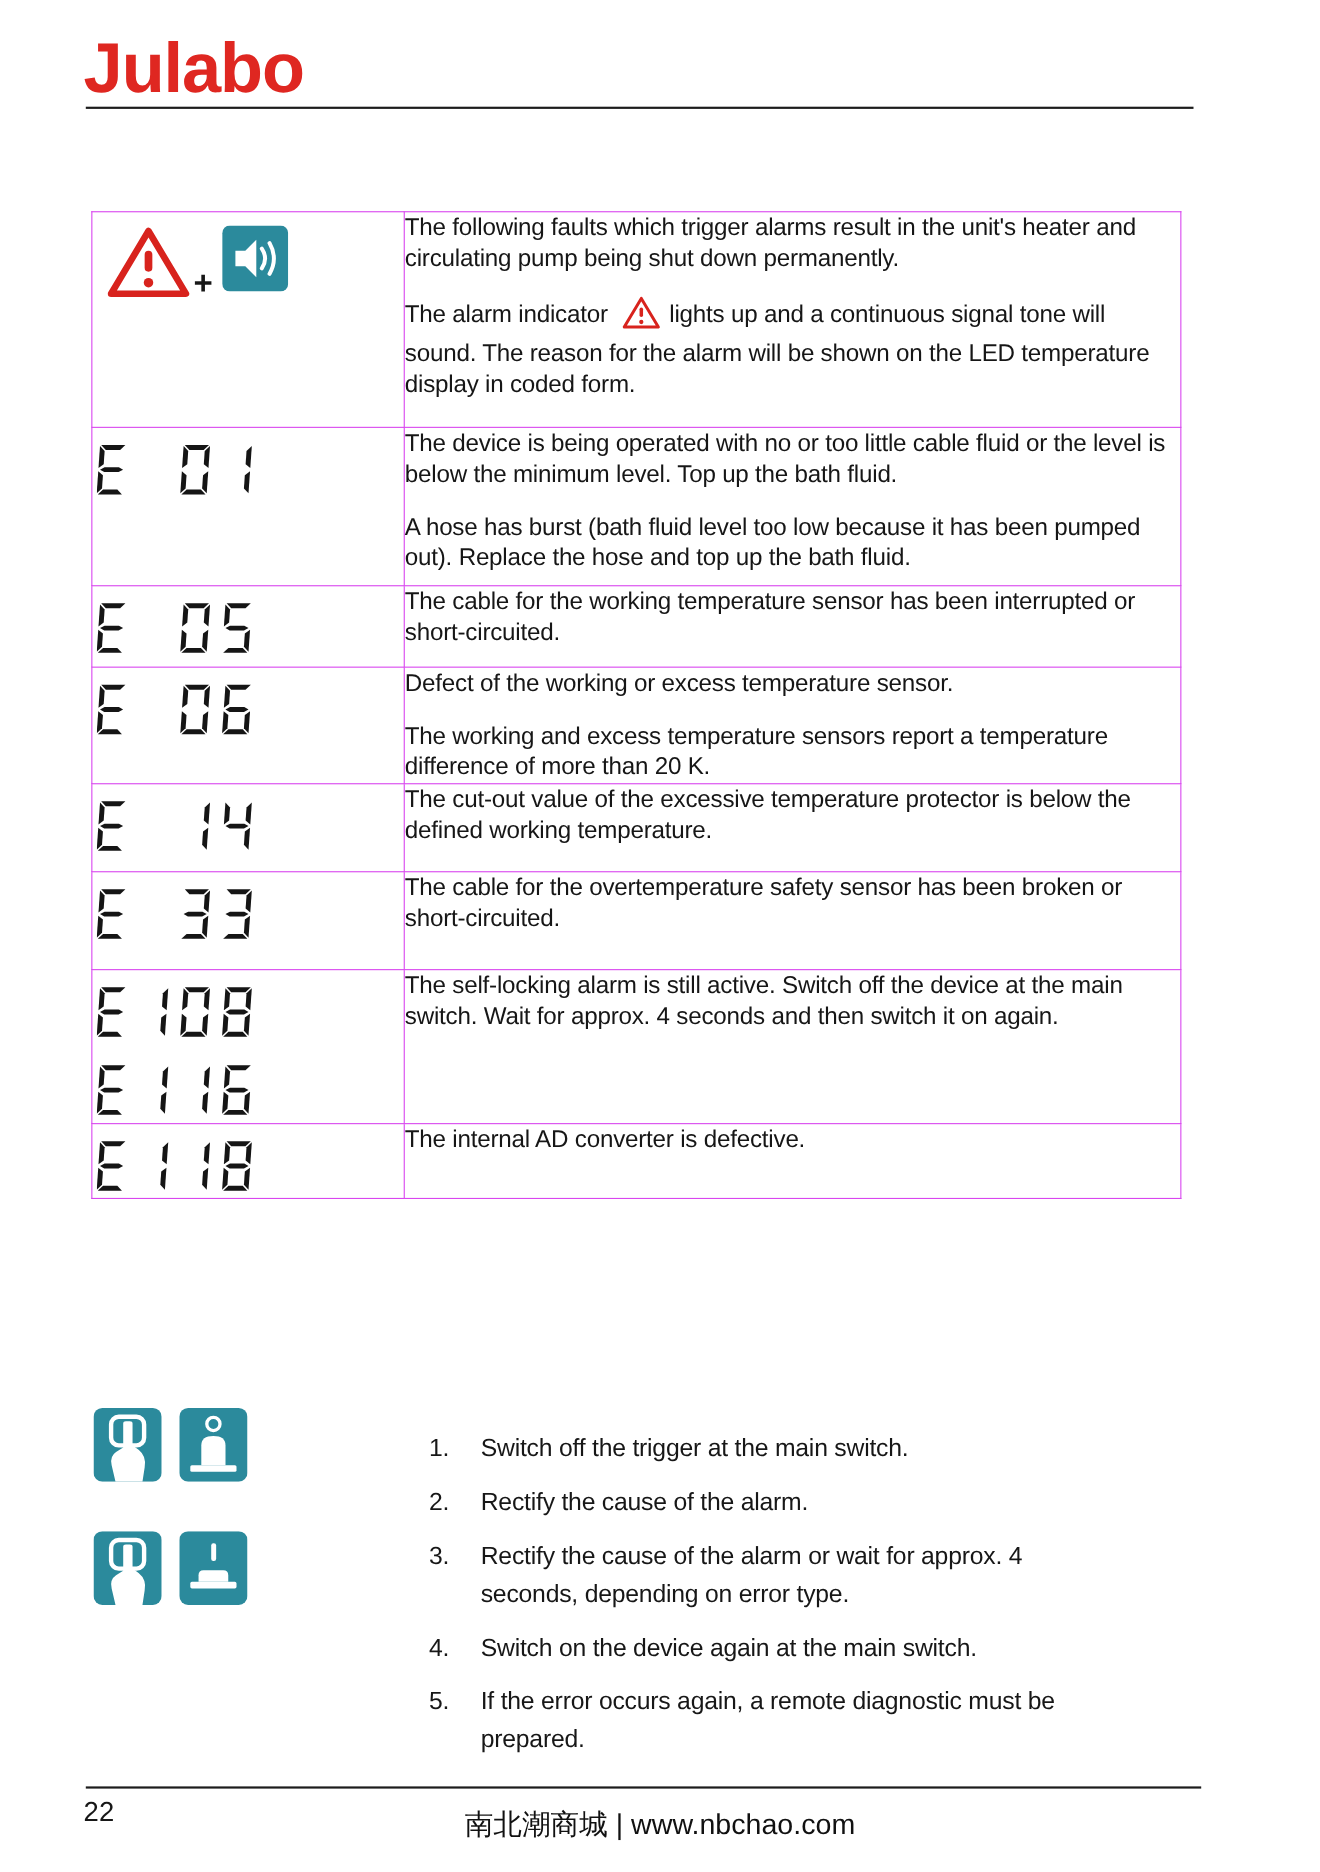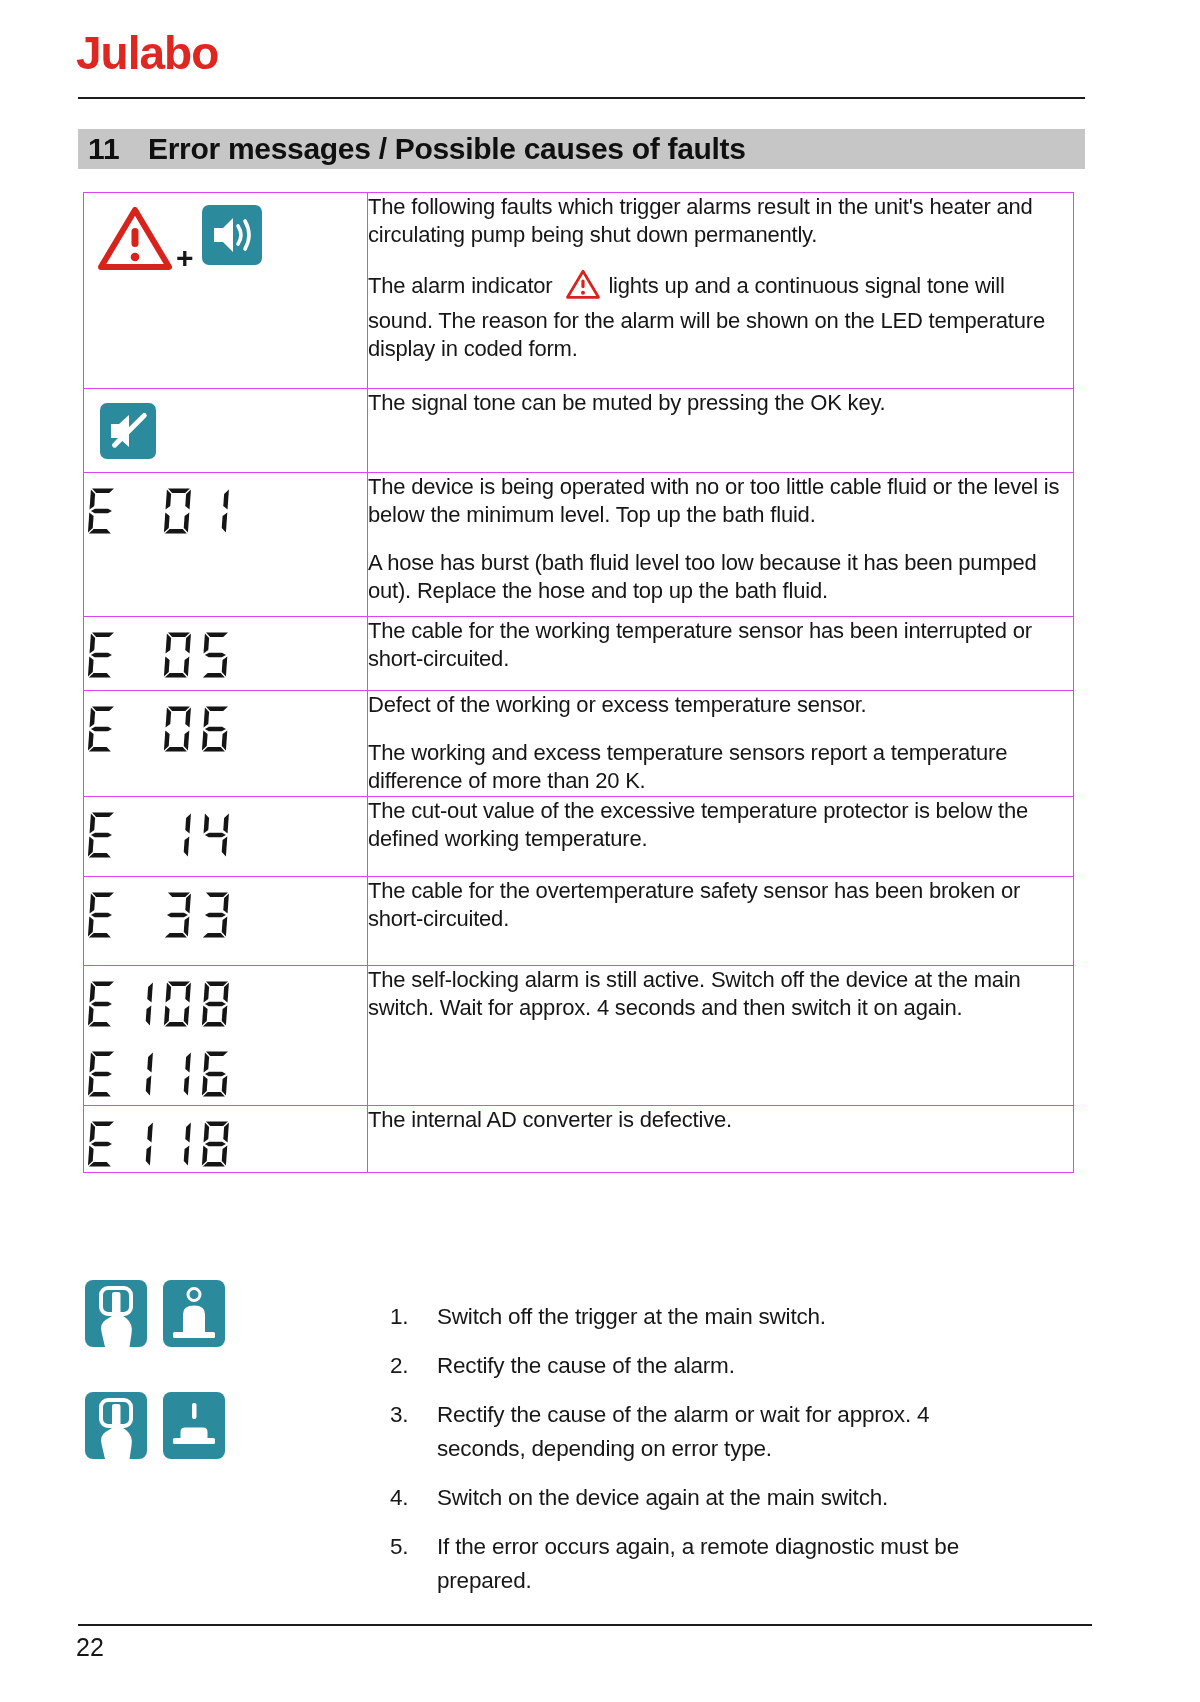--- a/index.html
+++ b/index.html
@@ -1,19 +1,19 @@
 <!DOCTYPE html>
 <html><head>
 <meta charset="utf-8">
 <style>
   html,body{margin:0;padding:0;background:#ffffff;}
   .page{position:relative;width:1200px;height:1702px;background:#fff;overflow:hidden;
         font-family:"Liberation Sans",sans-serif;color:#171717;}
 
-  .logo{position:absolute;left:76px;top:30px;font-size:46px;font-weight:bold;
+  .logo{position:absolute;left:76px;top:30px;font-size:64px;font-weight:bold;
         letter-spacing:-1px;line-height:1;}
   .top-rule{position:absolute;left:78px;top:97px;width:1007px;height:2px;background:#1c1c1c;}
 
   .section-bar{position:absolute;left:78px;top:129px;width:1007px;height:40px;
                display:flex;align-items:center;font-weight:bold;font-size:30px;color:#101010;}
   .section-num{margin-left:10px;width:50px;flex:none;}
   .section-title{margin-left:10px;white-space:nowrap;letter-spacing:-0.3px;}
 
   table.etable{position:absolute;left:83px;top:192px;border-collapse:collapse;table-layout:fixed;}
   table.etable td{border:1px solid #d946ef;vertical-align:top;padding:0;}
@@ -50,24 +50,20 @@
                color:#111;}
 </style>
 </head>
 <body>
 
 <div class="page">
 
   <div class="logo" style="color: rgb(223, 39, 33);">Julabo</div>
   <div class="top-rule"></div>
 
-  <div class="section-bar" style="background: rgb(198, 198, 198);">
-    <span class="section-num">11</span>
-    <span class="section-title">Error messages / Possible causes of faults</span>
-  </div>
 
   <table class="etable">
     <tbody id="table-body">
         <tr style="height: 196px;">
           <td class="lcell">
             <div class="alarm-icons">
 
     <svg width="78" height="68" viewBox="0 0 78 68">
                 <path d="M39 5 L73 62 L5 62 Z" fill="#fff" stroke="#d8231d" stroke-width="6" stroke-linejoin="round"></path>
     <rect x="35.5" y="23" width="7" height="19" rx="3.5" fill="#d8231d"></rect>
@@ -84,33 +80,20 @@
             </div>
           </td>
           <td class="rcell">
             <p>The following faults which trigger alarms result in the unit's heater and circulating pump being shut down permanently.</p>
             <p>The alarm indicator<span class="inline-tri">
     <svg width="36" height="31" viewBox="0 0 78 68">
                   <path d="M39 5 L73 62 L5 62 Z" fill="#fff" stroke="#d8231d" stroke-width="6" stroke-linejoin="round"></path>
     <rect x="35.5" y="23" width="7" height="19" rx="3.5" fill="#d8231d"></rect>
     <circle cx="39" cy="52" r="4.3" fill="#d8231d"></circle>
                 </svg></span>lights up and a continuous signal tone will sound. The reason for the alarm will be shown on the LED temperature display in coded form.</p>
-          </td>
-        </tr>
-        <tr style="height: 84px;">
-          <td class="lcell">
-            <div class="mute-wrap">
-    <svg width="56" height="56" viewBox="0 0 56 56">
-                <rect width="56" height="56" rx="7" fill="#2b8a9c"></rect>
-    <polygon points="11,21 19,21 29,12 29,44 19,35 11,35" fill="#fff"></polygon>
-    <rect x="6" y="26" width="47" height="5" rx="2.5" fill="#fff" transform="rotate(-45 28 28)"></rect>
-              </svg></div>
-          </td>
-          <td class="rcell">
-            <p>The signal tone can be muted by pressing the OK key.</p>
           </td>
         </tr>
         <tr style="height: 144px;">
           <td class="lcell">
             <div class="led-cell-inner">
               <div class="led-line"><svg role="img" aria-label="E 01" width="152" height="48" viewBox="0 0 152 48">
                   <g transform="translate(3,1.5) skewX(-4)" fill="#151515">
                     <polygon points="1,0 23,0 18.5,4.5 5.5,4.5"></polygon>
                     <polygon points="5.5,40.5 18.5,40.5 23,45 1,45"></polygon>
                     <polygon points="0,24 4.5,27.5 4.5,39.5 0,44"></polygon>
@@ -418,13 +401,14 @@
           <rect width="62" height="67" rx="8" fill="#2b8a9c"></rect>
     <rect x="29" y="11" width="4.5" height="16" rx="2" fill="#fff"></rect>
     <path d="M17.5 46 L17.5 40 Q17.5 35.5 22 35.5 L40 35.5 Q44.5 35.5 44.5 40 L44.5 46 Z" fill="#fff"></path>
     <rect x="10" y="46" width="42" height="6" rx="1.5" fill="#fff"></rect>
         </svg>
       </div>
     </div>
 
   <div class="footer-rule"></div>
   <div class="page-number">22</div>
+  <div class="site-credit">南北潮商城 | www.nbchao.com</div>
 </div>
 
 </body></html>

